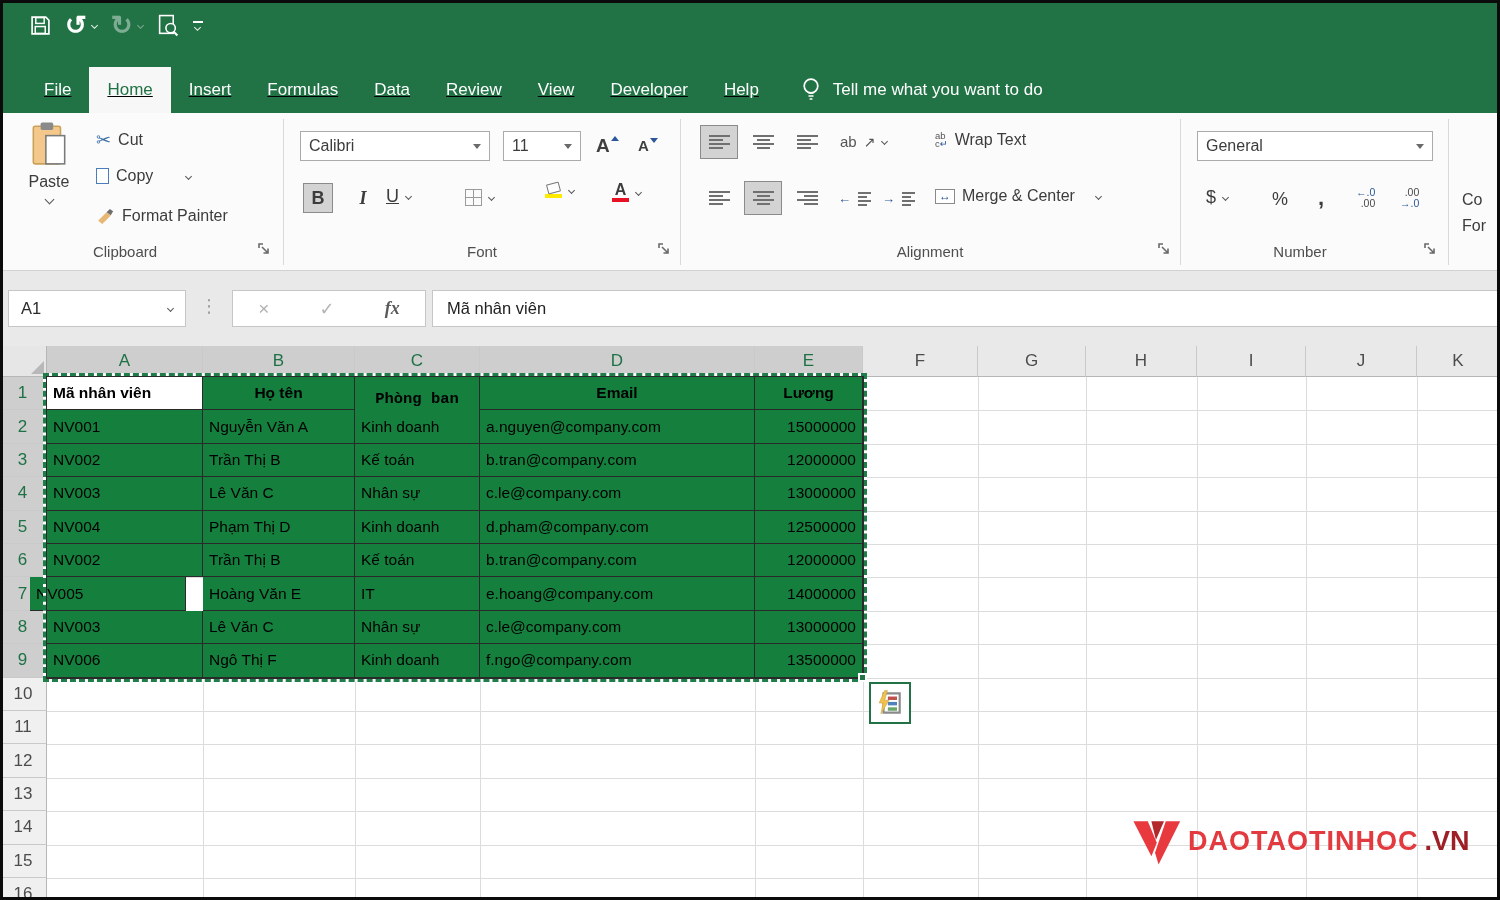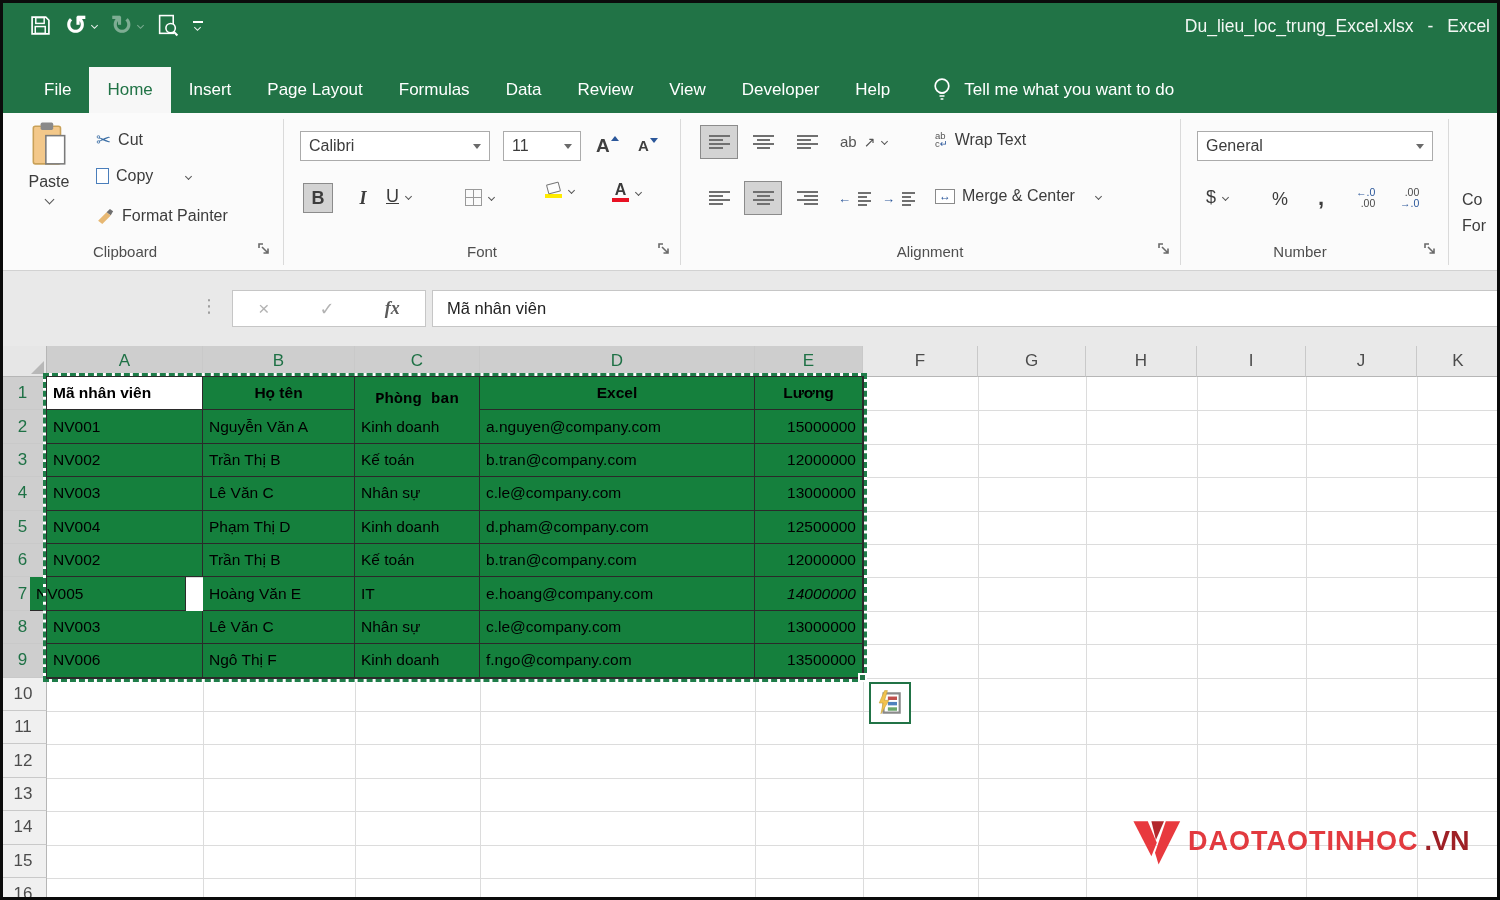--- a/index.html
+++ b/index.html
@@ -17,21 +17,21 @@
   .chev.w { border-color:rgba(255,255,255,.9); }
   .chev.wf { border-color:rgba(255,255,255,.4); }
   .chev.sm { width:5px; height:5px; }
   .qcustom { display:flex; flex-direction:column; align-items:center; gap:2px; }
   .qcustom .bar { width:10px; height:2px; background:#fff; }
   .title { position:absolute; right:10px; top:16px; font-size:17.5px; color:#f2f6f3; white-space:nowrap; }
   .title .tsep { margin:0 14px; }
 
   
   .tabstrip { position:absolute; left:0; top:57px; right:0; height:56px; background:#217346; display:flex; align-items:flex-end; padding-left:26px; }
-  .tabs-holder { display:flex; align-items:flex-end; }
+  .tabs-holder { display:flex; align-items:flex-end;text-decoration:underline; }
   .tab { height:46px; display:flex; align-items:center; padding:0 18px; color:#fff; font-size:17px; cursor:default; white-space:nowrap; }
   .tab.active { background:#f7f7f7; color:#217346; }
   .tellme { display:flex; align-items:center; gap:12px; color:#fff; font-size:17px; height:46px; margin-left:24px; white-space:nowrap; }
 
   
   .ribbon { position:absolute; left:0; top:113px; right:0; height:158px; background:#fbfbfb; border-bottom:1px solid #d2d2d2; font-size:16px; color:#3c3c3c; }
   .ribbon .abs { position:absolute; }
   .gsep { position:absolute; top:6px; height:146px; width:1px; background:#dadada; }
   .glabel { position:absolute; top:130px; font-size:15px; color:#4e4e4e; text-align:center; }
   .launcher { position:absolute; top:129px; width:14px; height:14px; cursor:default; }
@@ -133,31 +133,27 @@
           <path d="M15.5 17 l3.5 3.5" stroke="#fff" stroke-width="2"></path>
         </svg>
     </span>
     <span class="qbtn">
         <span class="qcustom">
           <i class="bar"></i>
           <span class="chev w sm"></span>
         </span>
       </span>
   </div>
-  <div class="title">
-    <span>Du_lieu_loc_trung_Excel.xlsx</span><span class="tsep">-</span><span>Excel</span>
-  </div>
 </div>
 
 <nav class="tabstrip">
   <div class="tabs-holder" id="tabs-holder">
       <div class="tab">File</div>
       <div class="tab active">Home</div>
       <div class="tab">Insert</div>
-      <div class="tab">Page Layout</div>
       <div class="tab">Formulas</div>
       <div class="tab">Data</div>
       <div class="tab">Review</div>
       <div class="tab">View</div>
       <div class="tab">Developer</div>
       <div class="tab">Help</div>
     </div>
   <div class="tellme">
     <svg width="20" height="28" viewBox="0 0 20 28">
         <circle cx="10" cy="10" r="6.8" fill="none" stroke="#fff" stroke-width="1.7"></circle>
@@ -324,20 +320,24 @@
         <path d="M4 4 L10 10 M10 5.5 V10 H5.5" stroke="#6a6a6a" stroke-width="1.6" fill="none"></path>
       </svg>
   </span>
   <div class="gsep" style="left:1448px"></div>
   <div class="cutoff">
     <span>Co</span><br><span>For</span>
   </div>
 </div>
 
 <div class="fxrow">
+  <div class="namebox">
+    <span>A1</span>
+    <span class="chev sm"></span>
+  </div>
   <div class="dots">⋮</div>
   <div class="fxbtns">
     <span class="fxb">×</span>
     <span class="fxb ok">✓</span>
     <span class="fxb fx">fx</span>
   </div>
   <div class="formulabar">
     <span>Mã nhân viên</span>
   </div>
 </div>
@@ -401,21 +401,21 @@
       <div class="gl" style="left: 47px; top: 398.4px; height: 1px; width: 1453px;"></div>
       <div class="gl" style="left: 47px; top: 431.8px; height: 1px; width: 1453px;"></div>
       <div class="gl" style="left: 47px; top: 465.2px; height: 1px; width: 1453px;"></div>
       <div class="gl" style="left: 47px; top: 498.6px; height: 1px; width: 1453px;"></div>
       <div class="gl" style="left: 47px; top: 532px; height: 1px; width: 1453px;"></div>
     </div>
   <div id="tablecells">
       <div class="tc header activecell" style="left: 47px; top: 31px; width: 156px; height: 33.4px;">Mã nhân viên</div>
       <div class="tc header" style="left: 203px; top: 31px; width: 152px; height: 33.4px;">Họ tên</div>
       <div class="tc header" style="left: 355px; top: 31px; width: 125px; height: 45px; font-family: Liberation Mono, monospace;">Phòng ban</div>
-      <div class="tc header" style="left: 480px; top: 31px; width: 275px; height: 33.4px;">Excel</div>
+      <div class="tc header" style="left: 480px; top: 31px; width: 275px; height: 33.4px;">Email</div>
       <div class="tc header" style="left: 755px; top: 31px; width: 108px; height: 33.4px;">Lương</div>
       <div class="tc" style="left: 47px; top: 64.4px; width: 156px; height: 33.4px;">NV001</div>
       <div class="tc" style="left: 203px; top: 64.4px; width: 152px; height: 33.4px;">Nguyễn Văn A</div>
       <div class="tc" style="left: 355px; top: 64.4px; width: 125px; height: 33.4px;">Kinh doanh</div>
       <div class="tc" style="left: 480px; top: 64.4px; width: 275px; height: 33.4px;">a.nguyen@company.com</div>
       <div class="tc num" style="left: 755px; top: 64.4px; width: 108px; height: 33.4px;">15000000</div>
       <div class="tc" style="left: 47px; top: 97.8px; width: 156px; height: 33.4px;">NV002</div>
       <div class="tc" style="left: 203px; top: 97.8px; width: 152px; height: 33.4px;">Trần Thị B</div>
       <div class="tc" style="left: 355px; top: 97.8px; width: 125px; height: 33.4px;">Kế toán</div>
       <div class="tc" style="left: 480px; top: 97.8px; width: 275px; height: 33.4px;">b.tran@company.com</div>
@@ -432,21 +432,21 @@
       <div class="tc num" style="left: 755px; top: 164.6px; width: 108px; height: 33.4px;">12500000</div>
       <div class="tc" style="left: 47px; top: 198px; width: 156px; height: 33.4px;">NV002</div>
       <div class="tc" style="left: 203px; top: 198px; width: 152px; height: 33.4px;">Trần Thị B</div>
       <div class="tc" style="left: 355px; top: 198px; width: 125px; height: 33.4px;">Kế toán</div>
       <div class="tc" style="left: 480px; top: 198px; width: 275px; height: 33.4px;">b.tran@company.com</div>
       <div class="tc num" style="left: 755px; top: 198px; width: 108px; height: 33.4px;">12000000</div>
       <div class="tc" style="left: 30px; top: 231.4px; width: 156px; height: 33.4px;">NV005</div>
       <div class="tc" style="left: 203px; top: 231.4px; width: 152px; height: 33.4px;">Hoàng Văn E</div>
       <div class="tc" style="left: 355px; top: 231.4px; width: 125px; height: 33.4px;">IT</div>
       <div class="tc" style="left: 480px; top: 231.4px; width: 275px; height: 33.4px;">e.hoang@company.com</div>
-      <div class="tc num" style="left: 755px; top: 231.4px; width: 108px; height: 33.4px; font-style: italic;">14000000</div>
+      <div class="tc num" style="left: 755px; top: 231.4px; width: 108px; height: 33.4px;">14000000</div>
       <div class="tc" style="left: 47px; top: 264.8px; width: 156px; height: 33.4px;">NV003</div>
       <div class="tc" style="left: 203px; top: 264.8px; width: 152px; height: 33.4px;">Lê Văn C</div>
       <div class="tc" style="left: 355px; top: 264.8px; width: 125px; height: 33.4px;">Nhân sự</div>
       <div class="tc" style="left: 480px; top: 264.8px; width: 275px; height: 33.4px;">c.le@company.com</div>
       <div class="tc num" style="left: 755px; top: 264.8px; width: 108px; height: 33.4px;">13000000</div>
       <div class="tc" style="left: 47px; top: 298.2px; width: 156px; height: 33.4px;">NV006</div>
       <div class="tc" style="left: 203px; top: 298.2px; width: 152px; height: 33.4px;">Ngô Thị F</div>
       <div class="tc" style="left: 355px; top: 298.2px; width: 125px; height: 33.4px;">Kinh doanh</div>
       <div class="tc" style="left: 480px; top: 298.2px; width: 275px; height: 33.4px;">f.ngo@company.com</div>
       <div class="tc num" style="left: 755px; top: 298.2px; width: 108px; height: 33.4px;">13500000</div>

